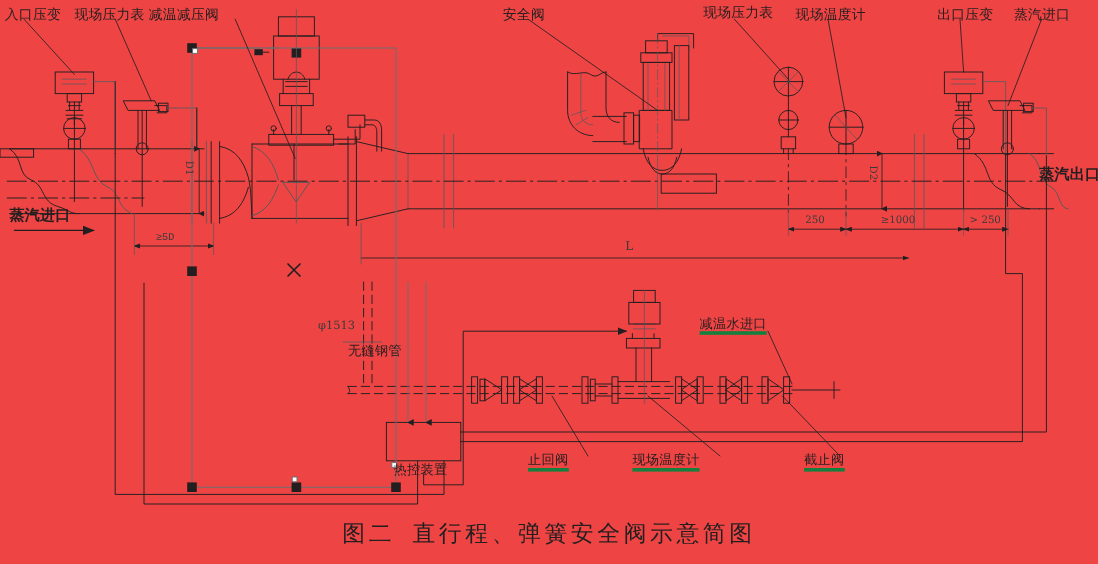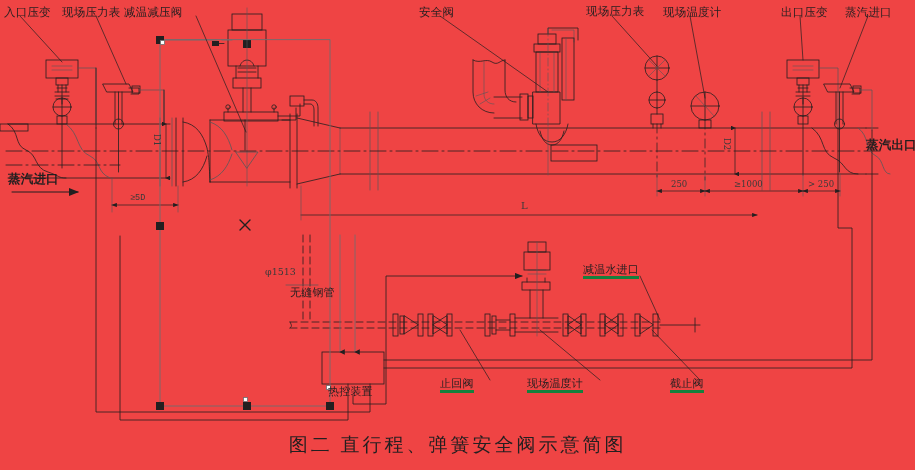--- a/index.html
+++ b/index.html
@@ -49,21 +49,21 @@
   }
   .caption {
     position: absolute;
     left: 0;
     top: 432px;
     width: 915px;
     text-align: center;
     font-size: 19px;
     letter-spacing: 3px;
     color: #231f20;
-    font-family: Liberation Serif, serif;
+    font-family: Liberation Mono, monospace;
   }
   .steam-label {
     font-size: 12.5px;
     font-weight: 600;
   }
 </style>
 </head>
 <body>
 
 <div id="root">

